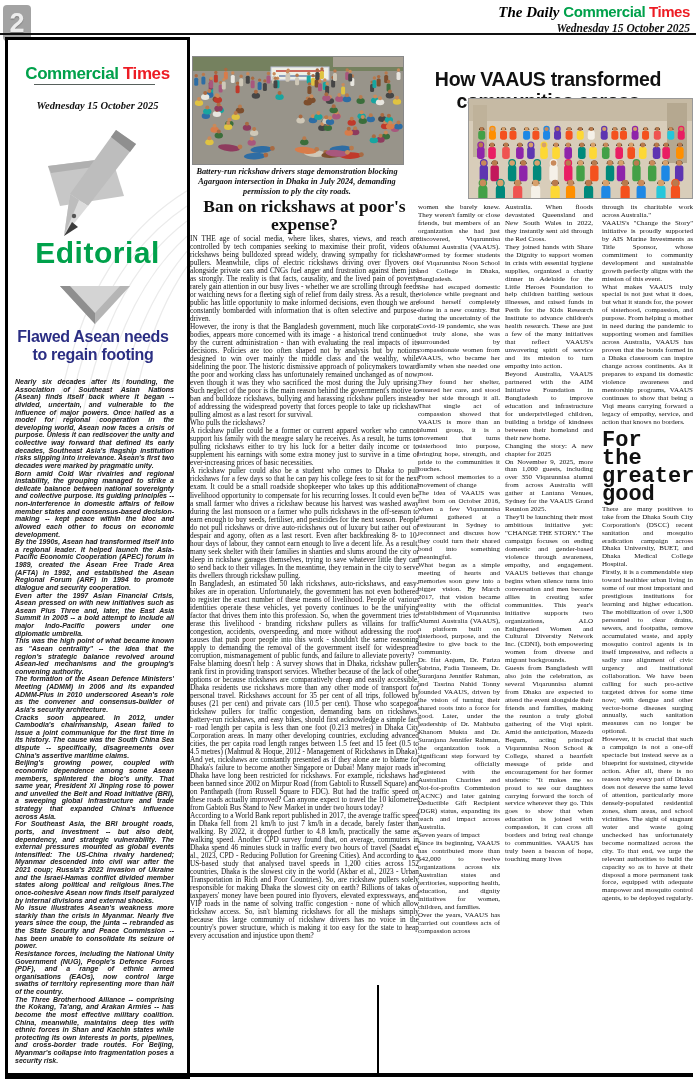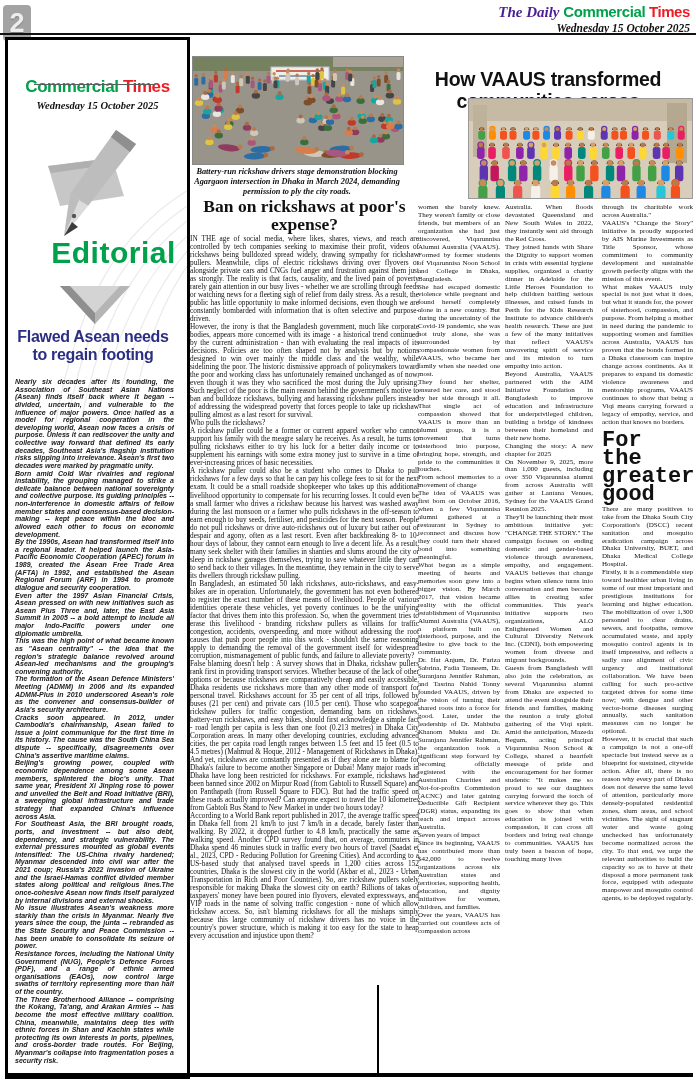--- a/index.html
+++ b/index.html
@@ -6,39 +6,39 @@
   #page{position:relative;width:696px;height:1083px;background:#ffffff;overflow:hidden;
         font-family:"Liberation Serif","DejaVu Serif",serif;color:#111;}
   .abs{position:absolute;}
 
   
   .page-badge{left:3px;top:5px;width:28px;height:36px;background:#a3a3a3;border-radius:4px;
       color:#ededed;font-family:"Liberation Sans",sans-serif;font-weight:bold;font-size:27px;
       text-align:center;line-height:36px;text-shadow:0 1px 1px #777;}
   .masthead{right:6px;top:4px;text-align:right;line-height:1.1;}
   .mh-line1{font-size:15px;white-space:nowrap;}
-  .mh-daily{font-style:italic;font-weight:bold;color:#4c1d95;}
+  .mh-daily{font-style:italic;font-weight:bold;color:#000000;}
   .mh-comm{font-family:"Liberation Sans",sans-serif;font-weight:bold;color:#00a14b;letter-spacing:-.4px;}
   .mh-times{font-family:"Liberation Sans",sans-serif;font-weight:bold;color:#ed1c24;letter-spacing:-.4px;}
   .mh-date{font-size:11.5px;font-weight:bold;font-style:italic;color:#111;margin-top:1px;}
   .rule-top{left:0;top:33px;width:696px;height:2px;background:#111;}
   .rule-bottom{left:5px;top:1073px;width:688px;height:4px;background:#000;}
   .divider-v{left:377px;top:985px;width:2px;height:88px;background:#000;}
 
   
   .editorial-box{left:5px;top:37px;width:179px;height:1036px;border:3px solid #000;background:#fff;}
   .ed-inner{position:relative;width:100%;height:100%;overflow:hidden;}
   .ed-swoosh{position:absolute;left:0;top:0;width:100%;height:100%;pointer-events:none;}
-  .ed-logo{position:absolute;left:0;top:37px;width:100%;text-align:center;font-family:"Liberation Sans",sans-serif;
+  .ed-logo{position:absolute;left:0;top:24px;width:100%;text-align:center;font-family:"Liberation Sans",sans-serif;
       font-weight:bold;font-size:17px;letter-spacing:-.4px;white-space:nowrap;}
   .ed-logo .w1{color:#00a14b;} .ed-logo .w2{color:#ed1c24;}
   .ed-logo-rule{position:absolute;left:26px;top:44px;width:121px;height:1px;background:#57605c;}
   .ed-date{position:absolute;left:0;top:60px;width:100%;text-align:center;font-weight:bold;font-style:italic;font-size:10.5px;}
   .pen-wrap{position:absolute;left:12px;top:84px;width:148px;height:120px;}
-  .ed-label{position:absolute;left:16px;top:196px;width:100%;text-align:center;color:#00a14b;
+  .ed-label{position:absolute;left:0;top:196px;width:100%;text-align:center;color:#00a14b;
       font-family:"Liberation Sans",sans-serif;font-weight:bold;font-size:30px;letter-spacing:.5px;}
   .ed-tri{position:absolute;left:52px;top:246px;width:70px;height:38px;}
   .ed-headline{position:absolute;left:4px;top:288px;width:162px;text-align:center;color:#2b2e83;
       font-family:"Liberation Sans",sans-serif;font-weight:bold;font-size:16px;line-height:1.12;letter-spacing:-.3px;}
   .ed-body{position:absolute;left:7px;top:338px;width:159px;height:688px;overflow:hidden;
       font-family:"Liberation Sans","DejaVu Sans",sans-serif;font-style:italic;font-weight:bold;
       font-size:7px;line-height:7.63px;text-align:justify;white-space:pre-line;color:#222;}
 
   
   .protest-photo{left:193px;top:57px;width:210px;height:107px;outline:1px solid #888;}
@@ -367,21 +367,21 @@
           <circle cx="123.70884442329407" cy="92.36098217964172" r="2.4" fill="#b97a4d"></circle>
           <ellipse cx="139.2829554080963" cy="97.47243142127991" rx="11" ry="3.4" fill="#7d4e2d" transform="rotate(-5.1186769008636475 139.2829554080963 97.47243142127991)"></ellipse>
           <circle cx="150.2829554080963" cy="96.47243142127991" r="2.4" fill="#a96a42"></circle>
           <ellipse cx="68.35245656967163" cy="92.4644980430603" rx="11" ry="3.4" fill="#2e6da4" transform="rotate(-3.0609341263771057 68.35245656967163 92.4644980430603)"></ellipse>
           <circle cx="79.35245656967163" cy="91.4644980430603" r="2.4" fill="#a96a42"></circle>
           <ellipse cx="143.4080855846405" cy="96.29886317253113" rx="11" ry="3.4" fill="#a8577d" transform="rotate(3.9645183086395264 143.4080855846405 96.29886317253113)"></ellipse>
           <circle cx="154.4080855846405" cy="95.29886317253113" r="2.4" fill="#c98a5a"></circle>
         </g>
     </svg>
   </div>
-  <div class="abs mid-caption">Battery-run rickshaw drivers stage demonstration blocking Agargaon intersection in Dhaka in March 2024, demanding permission to ply the city roads.</div>
+  <div class="abs mid-caption">Battery-run rickshaw drivers stage demonstration blocking Agargaon intersection in Dhaka in July 2024, demanding permission to ply the city roads.</div>
   <div class="abs mid-headline">Ban on rickshaws at poor's expense?</div>
   <div class="abs mid-body">IN THE age of social media, where likes, shares, views, and reach are controlled by tech companies seeking to maximise their profit, videos of rickshaws being bulldozed spread widely, drawing sympathy for rickshaw pullers. Meanwhile, clips of electric rickshaws driving over flyovers or alongside private cars and CNGs fuel anger and frustration against them just as strongly. The reality is that facts, causality, and the lived pain of poverty rarely gain attention in our busy lives - whether we are scrolling through feeds or watching news for a fleeting sigh of relief from daily stress. As a result, the public has little opportunity to make informed decisions, even though we are constantly bombarded with information that is often selective and purpose-driven.
 However, the irony is that the Bangladesh government, much like corporate bodies, appears more concerned with its image - a historical trend continued by the current administration - than with evaluating the real impacts of its decisions. Policies are too often shaped not by analysis but by notions designed to win over mainly the middle class and the wealthy, while sidelining the poor. The historic dismissive approach of policymakers toward the poor and working class has unfortunately remained unchanged as of now, even though it was they who sacrificed the most during the July uprising. Such neglect of the poor is the main reason behind the government's motive to ban and bulldoze rickshaws, bullying and harassing rickshaw pullers instead of addressing the widespread poverty that forces people to take up rickshaw pulling almost as a last resort for survival.
 Who pulls the rickshaws?
 A rickshaw puller could be a former or current apparel worker who cannot support his family with the meagre salary he receives. As a result, he turns to pulling rickshaws either to try his luck for a better daily income or to supplement his earnings with some extra money just to survive in a time of ever-increasing prices of basic necessities.
 A rickshaw puller could also be a student who comes to Dhaka to pull rickshaws for a few days so that he can pay his college fees to sit for the next exam. It could be a small roadside shopkeeper who takes up this additional livelihood opportunity to compensate for his recurring losses. It could even be a small farmer who drives a rickshaw because his harvest was washed away during the last monsoon or a farmer who pulls rickshaws in the off-season to earn enough to buy seeds, fertiliser, and pesticides for the next season. People do not pull rickshaws or drive auto-rickshaws out of luxury but rather out of despair and agony, often as a last resort. Even after backbreaking 8- to 10-hour days of labour, they cannot earn enough to live a decent life. As a result, many seek shelter with their families in shanties and slums around the city or sleep in rickshaw garages themselves, trying to save whatever little they can to send back to their villages. In the meantime, they remain in the city to serve its dwellers through rickshaw pulling.
 In Bangladesh, an estimated 50 lakh rickshaws, auto-rickshaws, and easy-bikes are in operation. Unfortunately, the government has not even bothered to register the exact number of these means of livelihood. People of various identities operate these vehicles, yet poverty continues to be the unifying factor that drives them into this profession. So, when the government tries to erase this livelihood - branding rickshaw pullers as villains for traffic congestion, accidents, overspeeding, and more without addressing the root causes that push poor people into this work - shouldn't the same reasoning apply to demanding the removal of the government itself for widespread corruption, mismanagement of public funds, and failure to alleviate poverty?
 False blaming doesn't help : A survey shows that in Dhaka, rickshaw pullers rank first in providing transport services. Whether because of the lack of other options or because rickshaws are comparatively cheap and easily accessible, Dhaka residents use rickshaws more than any other mode of transport for personal travel. Rickshaws account for 35 per cent of all trips, followed by buses (21 per cent) and private cars (10.5 per cent). Those who scapegoat rickshaw pullers for traffic congestion, demanding bans on rickshaws, battery-run rickshaws, and easy bikes, should first acknowledge a simple fact - road length per capita is less than one foot (0.213 metres) in Dhaka City Corporation areas. In many other developing countries, excluding advanced cities, the per capita road length ranges between 1.5 feet and 15 feet (0.5 to 4.5 metres) (Mahmud &amp; Hoque, 2012 - Management of Rickshaws in Dhaka). And yet, rickshaws are constantly presented as if they alone are to blame for Dhaka's failure to become another Singapore or Dubai! Many major roads in Dhaka have long been restricted for rickshaws. For example, rickshaws had been banned since 2002 on Mirpur Road (from Gabtoli to Russell Square) and on Panthapath (from Russell Square to FDC). But had the traffic speed on these roads actually improved? Can anyone expect to travel the 10 kilometres from Gabtoli Bus Stand to New Market in under two hours today?
 According to a World Bank report published in 2017, the average traffic speed in Dhaka fell from 21 km/h to just 7 km/h in a decade, barely faster than walking. By 2022, it dropped further to 4.8 km/h, practically the same as walking speed. Another CPD survey found that, on average, commuters in Dhaka spend 46 minutes stuck in traffic every two hours of travel (Saadat et al., 2023, CPD - Reducing Pollution for Greening Cities). And according to a US-based study that analysed travel speeds in 1,200 cities across 152 countries, Dhaka is the slowest city in the world (Akbar et al., 2023 - Urban Transportation in Rich and Poor Countries). So, are rickshaw pullers solely responsible for making Dhaka the slowest city on earth? Billions of takas of taxpayers' money have been poured into flyovers, elevated expressways, and VIP roads in the name of solving traffic congestion - none of which allow rickshaw access. So, isn't blaming rickshaws for all the mishaps simply because this large community of rickshaw drivers has no voice in the country's power structure, which is making it too easy for the state to heap every accusation and injustice upon them?</div>
 

